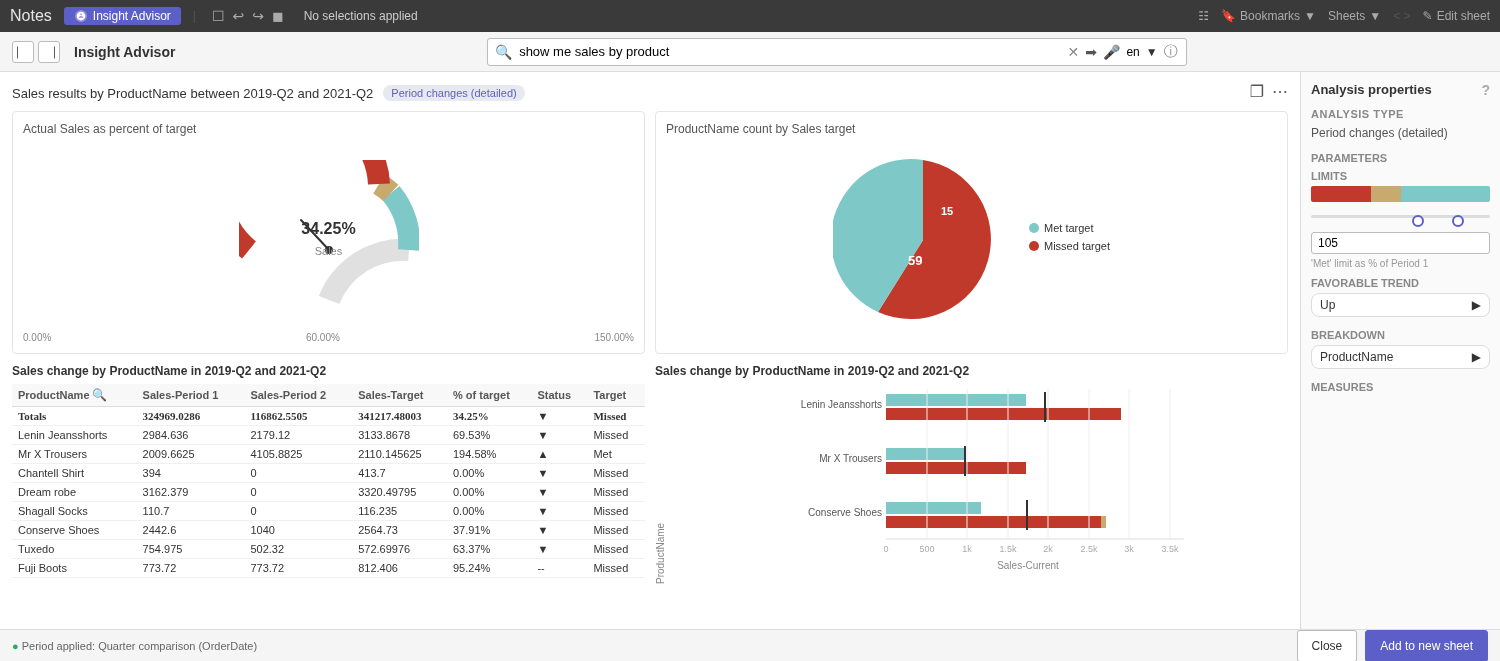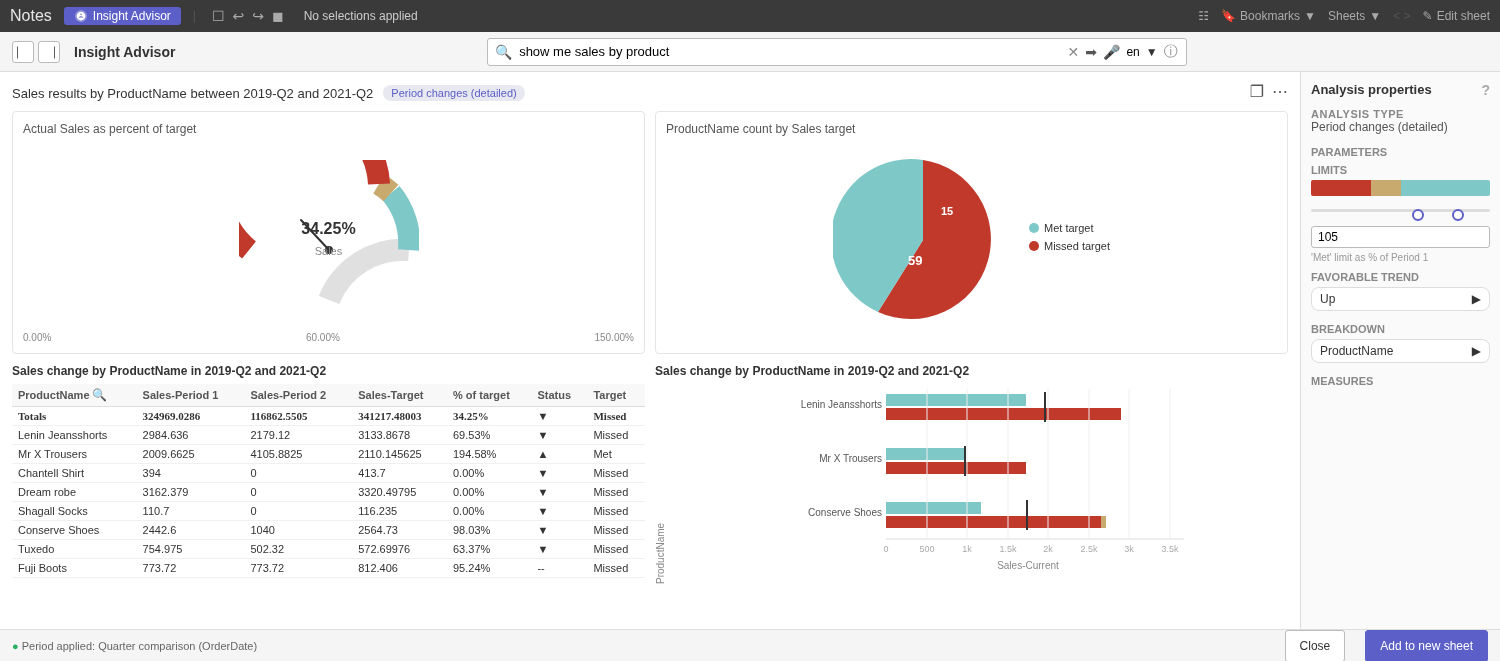--- a/index.html
+++ b/index.html
@@ -187,21 +187,21 @@
       height: 32px;
       background: #f5f5f5;
       border-top: 1px solid #ddd;
       display: flex;
       align-items: center;
       justify-content: space-between;
       padding: 0 12px;
       font-size: 11px;
       color: #666;
     }
-    .bottom-bar-right { display: flex; gap: 20px; }
+    .bottom-bar-right { display: flex; gap: 8px; }
     .btn-close {
       padding: 4px 14px;
       border: 1px solid #bbb;
       border-radius: 3px;
       background: #fff;
       cursor: pointer;
       font-size: 12px;
       color: #333;
     }
     .btn-add {
@@ -219,21 +219,21 @@
       width: 200px;
       min-width: 200px;
       border-left: 1px solid #ddd;
       background: #fafafa;
       overflow-y: auto;
       padding: 10px;
       font-size: 12px;
     }
     .rp-title { font-size: 13px; font-weight: 600; color: #333; margin-bottom: 10px; display: flex; justify-content: space-between; }
     .rp-section { margin-bottom: 12px; }
-    .rp-section-title { font-size: 11px; font-weight: 600; color: #888; text-transform: uppercase; letter-spacing: 0.5px; }
+    .rp-section-title { font-size: 11px; font-weight: 600; color: #888; text-transform: uppercase; margin-bottom: 6px; letter-spacing: 0.5px; }
     .rp-type-value { font-size: 12px; color: #555; }
     .rp-param-section { margin-top: 8px; }
     .rp-param-title { font-size: 11px; font-weight: 600; color: #888; text-transform: uppercase; margin-bottom: 6px; }
     .rp-limits-bar {
       display: flex;
       height: 16px;
       border-radius: 2px;
       overflow: hidden;
       margin-bottom: 6px;
     }
@@ -489,21 +489,21 @@
               <td>116.235</td>
               <td>0.00%</td>
               <td class="trend-down">▼</td>
               <td class="status-missed">Missed</td>
             </tr>
             <tr>
               <td>Conserve Shoes</td>
               <td>2442.6</td>
               <td>1040</td>
               <td>2564.73</td>
-              <td>98.03%</td>
+              <td>37.91%</td>
               <td class="trend-down">▼</td>
               <td class="status-missed">Missed</td>
             </tr>
             <tr>
               <td>Tuxedo</td>
               <td>754.975</td>
               <td>502.32</td>
               <td>572.69976</td>
               <td>63.37%</td>
               <td class="trend-down">▼</td>

